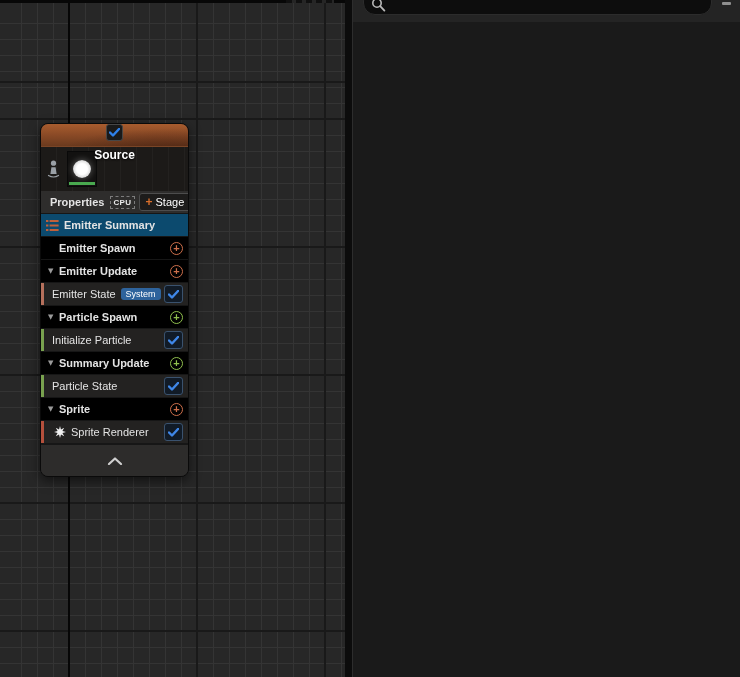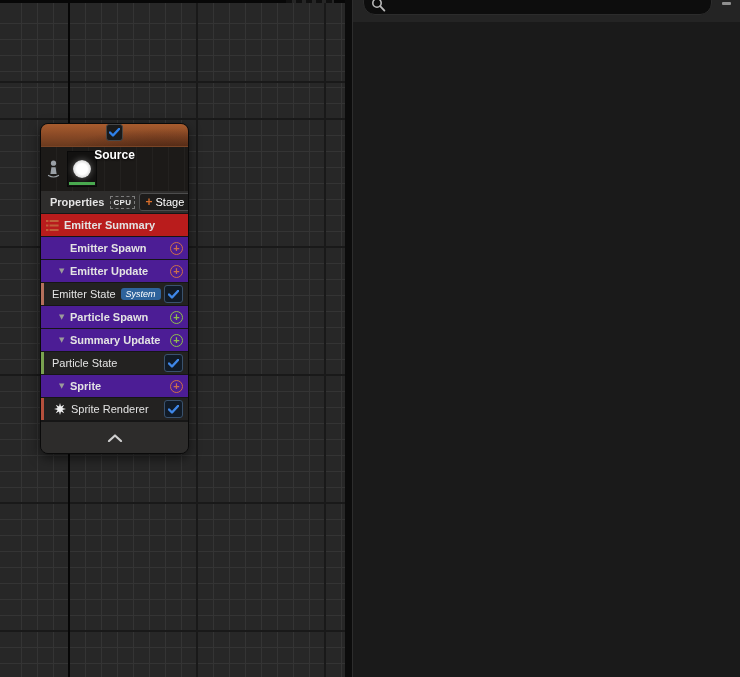--- a/index.html
+++ b/index.html
@@ -56,44 +56,44 @@
     background:radial-gradient(circle,#ffffff 0 42%,#e0e0e0 65%,rgba(160,160,160,0) 100%);
     box-shadow:0 0 7px rgba(255,255,255,.35);}
   .thumb-bar{position:absolute;bottom:1px;left:1px;right:1px;height:3px;background:#49a94f;}
   .row{
     height:23px;display:flex;align-items:center;padding:0 5px;position:relative;
     border-bottom:1px solid #161616;background:#262524;box-sizing:border-box;
   }
   .row:last-of-type{border-bottom:none;}
   .row .label{font-size:11px;color:#e3e3e3;white-space:nowrap;}
   .row.bold .label{font-weight:bold;text-align:center;}
-  .row.group{background:#4c1d95;padding-left:18px;}
+  .row.group{background:#000000;padding-left:7px;}
   .row.module{background:#232221;padding-left:11px;}
   .props{background:#2e2d2c;gap:4px;}
-  .summary{background:#b91c1c;gap:5px;}
+  .summary{background:#0c4a6e;gap:5px;}
   .arrow{width:11px;flex:0 0 auto;color:#9b9b9b;font-size:7px;line-height:1;
     font-family:"DejaVu Sans",sans-serif;}
   .arrow.hidden{visibility:hidden;}
   .add-circle{
     margin-left:auto;width:13px;height:13px;border-radius:50%;flex:0 0 auto;
     border:1.5px solid currentColor;display:flex;align-items:center;justify-content:center;
     font-size:11px;font-weight:bold;line-height:0;box-sizing:border-box;
   }
   .add-circle span{display:block;transform:translateY(-.5px);}
   .add-orange{color:#cd6f4b;}
   .add-green{color:#8fbf4d;}
   .chk{
     margin-left:auto;width:17px;height:16px;flex:0 0 auto;border-radius:3px;
     background:#111b27;border:1px solid #3a526e;display:flex;align-items:center;justify-content:center;
   }
   .accent{position:absolute;left:0;top:0;bottom:0;width:3px;}
   .accent-salmon{background:#b5705c;}
   .accent-green{background:#79a24f;}
   .accent-red{background:#b5503c;}
-  .badge-system{background:#2e639c;color:#fff;font-size:9px;padding:1px 5px;border-radius:3px;margin-left:5px;font-style:italic;}
+  .badge-system{background:#2e639c;color:#fff;font-size:9px;padding:1px 5px;border-radius:3px;margin-left:5px;}
   .cpu-badge{font-size:8px;font-weight:bold;color:#eaeaea;border:1px dashed #7d7d7d;
     padding:1px 2px;letter-spacing:.4px;margin-left:2px;}
   .stage-btn{margin-left:auto;display:flex;align-items:center;gap:3px;
     background:#1d1c1b;border:1px solid #4d4d4d;border-radius:3px;padding:2px 6px;}
   .stage-plus{color:#d96f2b;font-weight:bold;font-size:12px;line-height:1;}
   .stage-label{color:#fff;font-size:11px;font-weight:normal;}
   .star-icon{margin:0 5px 0 2px;flex:0 0 auto;display:flex;}
   .footer{height:31px;background:#2d2c2b;display:flex;align-items:center;justify-content:center;
     border-top:1px solid #161616;}
   
@@ -194,20 +194,29 @@
     </div>
 
     <div class="row group bold">
       <span class="arrow">▼</span>
       <div class="label">Particle Spawn</div>
       <div class="add-circle add-green">
           <span>+</span>
         </div>
     </div>
 
+    <div class="row module">
+      <div class="accent accent-green"></div>
+      <div class="label">Initialize Particle</div>
+      <div class="chk">
+        <svg width="11" height="9" viewBox="0 0 11 9">
+          <polyline points="1,4.5 4,7.5 10,1" fill="none" stroke="#3f87e8" stroke-width="2.4" stroke-linecap="round" stroke-linejoin="round"></polyline>
+        </svg>
+      </div>
+    </div>
 
     <div class="row group bold">
       <span class="arrow">▼</span>
       <div class="label">Summary Update</div>
       <div class="add-circle add-green">
           <span>+</span>
         </div>
     </div>
 
     <div class="row module">

